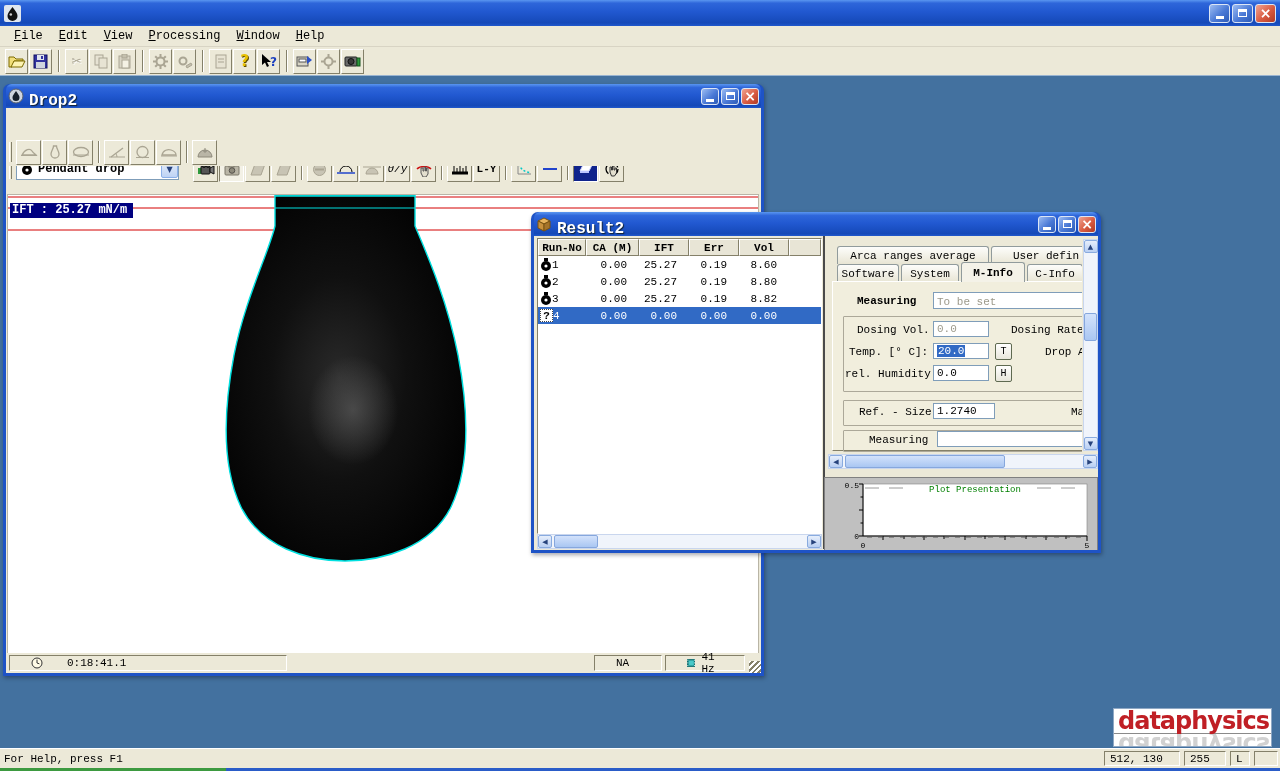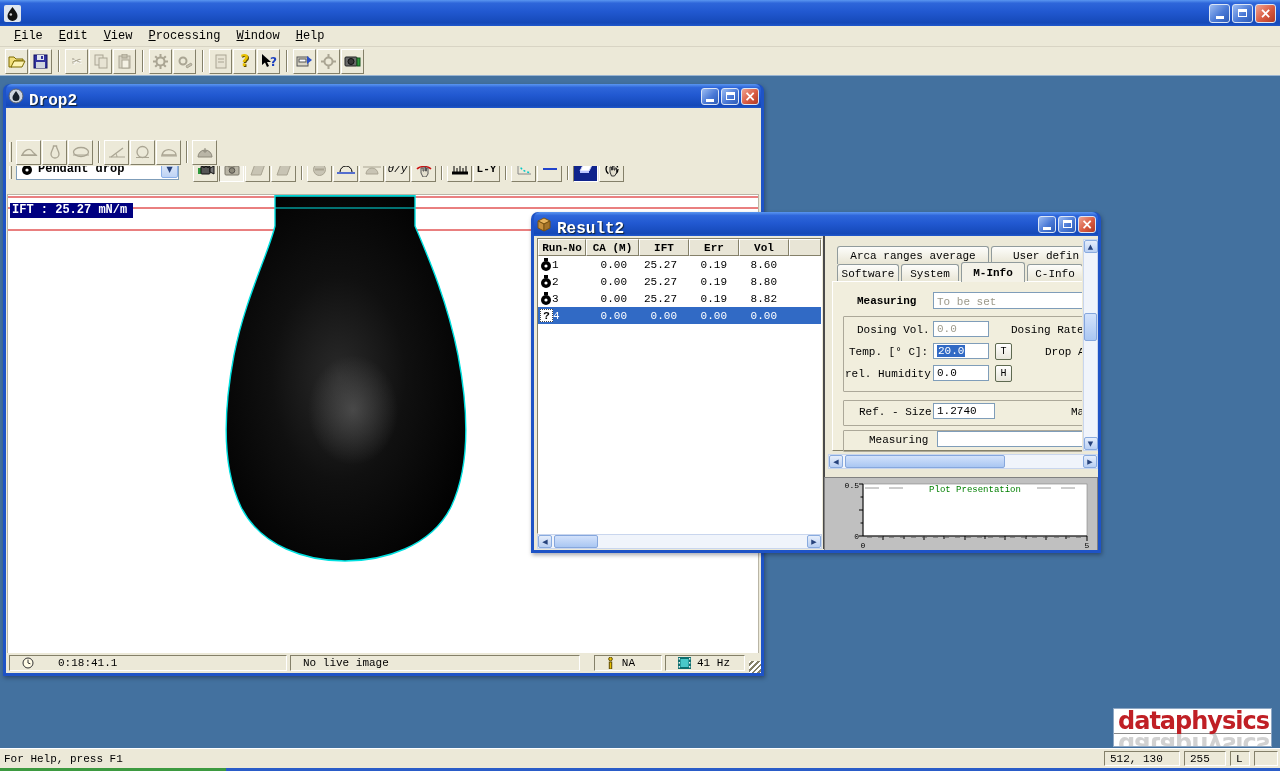--- a/index.html
+++ b/index.html
@@ -62,21 +62,21 @@
 
   
   .imgarea { position:absolute; left:1px; top:86px; width:752px; height:484px; background:#fff; border:1px solid #b9b5a6; }
   .ift-label { position:absolute; left:2px; top:8px; background:#000080; color:#fff; font-weight:bold;
     font-size:12px; padding:0 6px 1px 2px; white-space:nowrap; }
 
   
   .dstatus { position:absolute; left:0; bottom:0; width:100%; height:20px; background:#ece9d8;
     display:flex; align-items:center; font-size:11px; }
   .dpane { height:16px; border:1px solid; border-color:#848069 #fff #fff #848069;
-    display:flex; align-items:center; margin-left:3px; padding:0 12px; }
+    display:flex; align-items:center; margin-left:3px; padding:0 21px; }
 
   
   .rtable { position:absolute; left:3px; top:2px; width:285px; height:296px; background:#fff;
     border:1px solid; border-color:#848069 #fff #fff #848069; overflow:hidden; }
   .rhdr { display:flex; height:17px; background:#e8e5d6; font-weight:bold; font-size:11px; }
   .rhdr .hc { border:1px solid; border-color:#fff #848069 #848069 #fff; display:flex; align-items:center; justify-content:center; }
   .rrow { display:flex; height:17px; align-items:center; font-size:11px; }
   .rrow .c { text-align:right; padding-right:12px; }
   .rrow.sel { background:#316ac5; color:#fff; }
   .runcell { display:flex; align-items:center; padding-left:2px; }
@@ -472,23 +472,20 @@
       </div>
 
       <div class="dstatus">
         <span class="dpane" style="width:278px;">
           <svg width="12" height="12" viewBox="0 0 12 12" style="margin-right:24px;">
               <circle cx="6" cy="6" r="5" fill="#fffbe6" stroke="#333"></circle>
               <line x1="6" y1="6" x2="6" y2="2.6" stroke="#333"></line>
               <line x1="6" y1="6" x2="8.4" y2="6.8" stroke="#333"></line>
             </svg>
           <span>0:18:41.1</span>
-        </span>
-        <span class="dpane" style="width:290px;">
-          <span>No live image</span>
         </span>
         <span class="dpane" style="margin-left:auto; width:68px; justify-content:space-between;">
           <svg width="7" height="12" viewBox="0 0 7 12">
               <circle cx="3.5" cy="2" r="1.8" fill="#e8c000" stroke="#5f4c00"></circle>
               <rect x="2.3" y="5" width="2.4" height="7" fill="#e8c000" stroke="#5f4c00"></rect>
             </svg>
           <span style="margin-right:14px;">NA</span>
         </span>
         <span class="dpane" style="width:80px;">
           <svg width="13" height="12" viewBox="0 0 13 12" style="margin-right:6px;">

